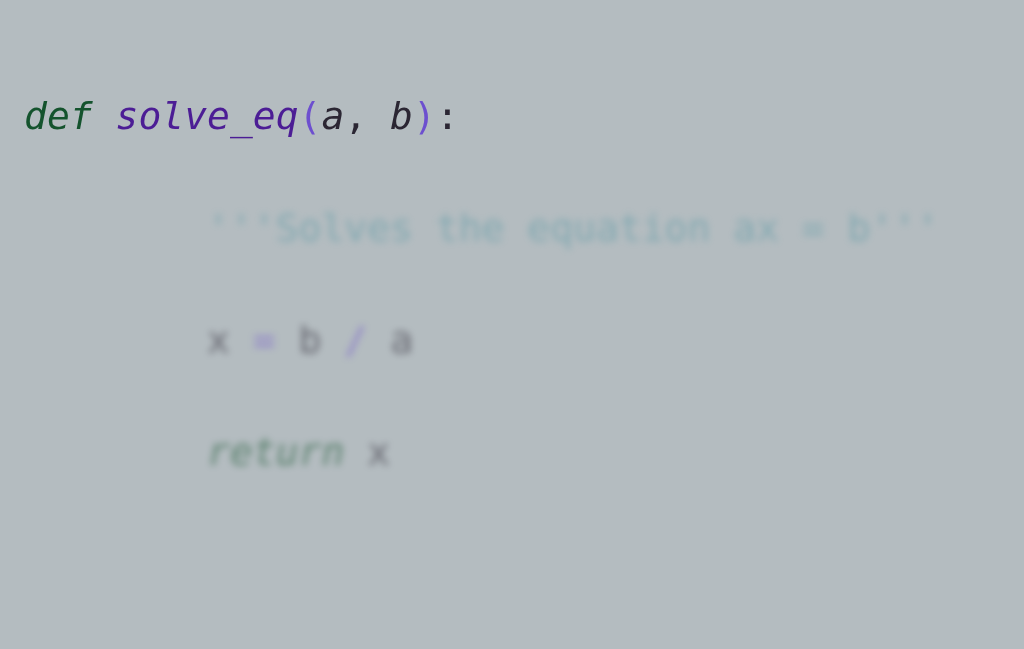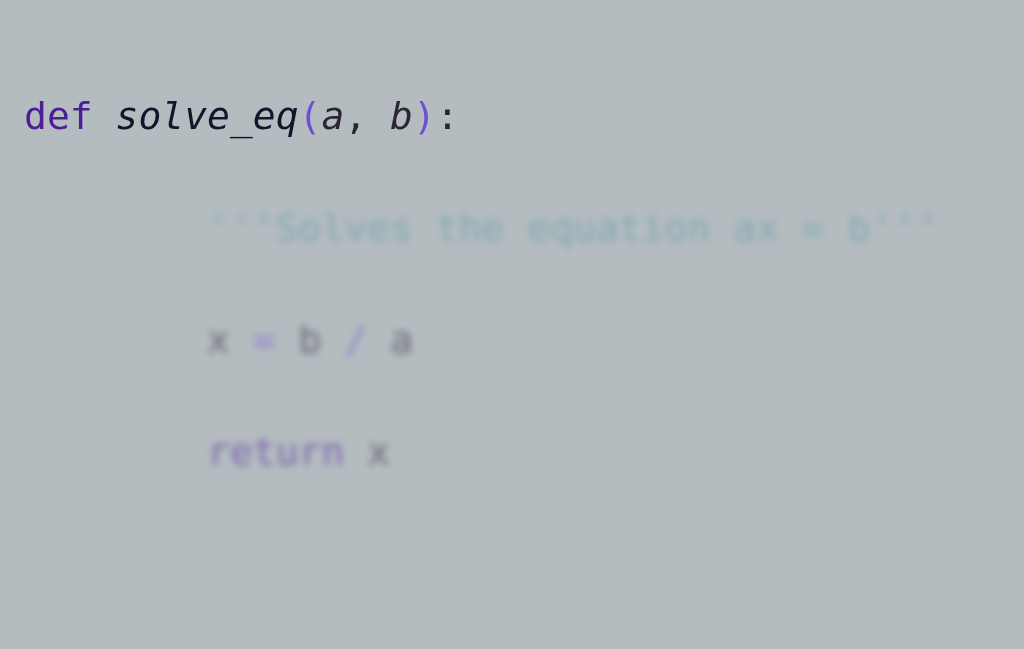--- a/index.html
+++ b/index.html
@@ -15,22 +15,22 @@
     position: relative;
     padding: 32px 24px 0 24px;
     font-size: 38px;
     line-height: 56px;
     white-space: pre;
     color: #2b2633;
   }
   .line {
     display: block;
   }
-  .tok-kw   { color: #4c1d95; }     
-  .tok-fn   { color: #0f172a; font-style: italic; }
+  .tok-kw   { color: #14532d; font-style: italic; }     
+  .tok-fn   { color: #4c1d95; font-style: italic; }
   .tok-par  { color: #6d4fcf; }
   .tok-arg  { color: #2b2633; font-style: italic; }
   .tok-op   { color: #6d4fcf; }
   .tok-punc { color: #2b2633; }
   .tok-var  { color: #2b2633; }
   .tok-str  { color: #5b9aa6; }
 
   .blurred {
     filter: blur(3.5px);
     opacity: 0.55;

